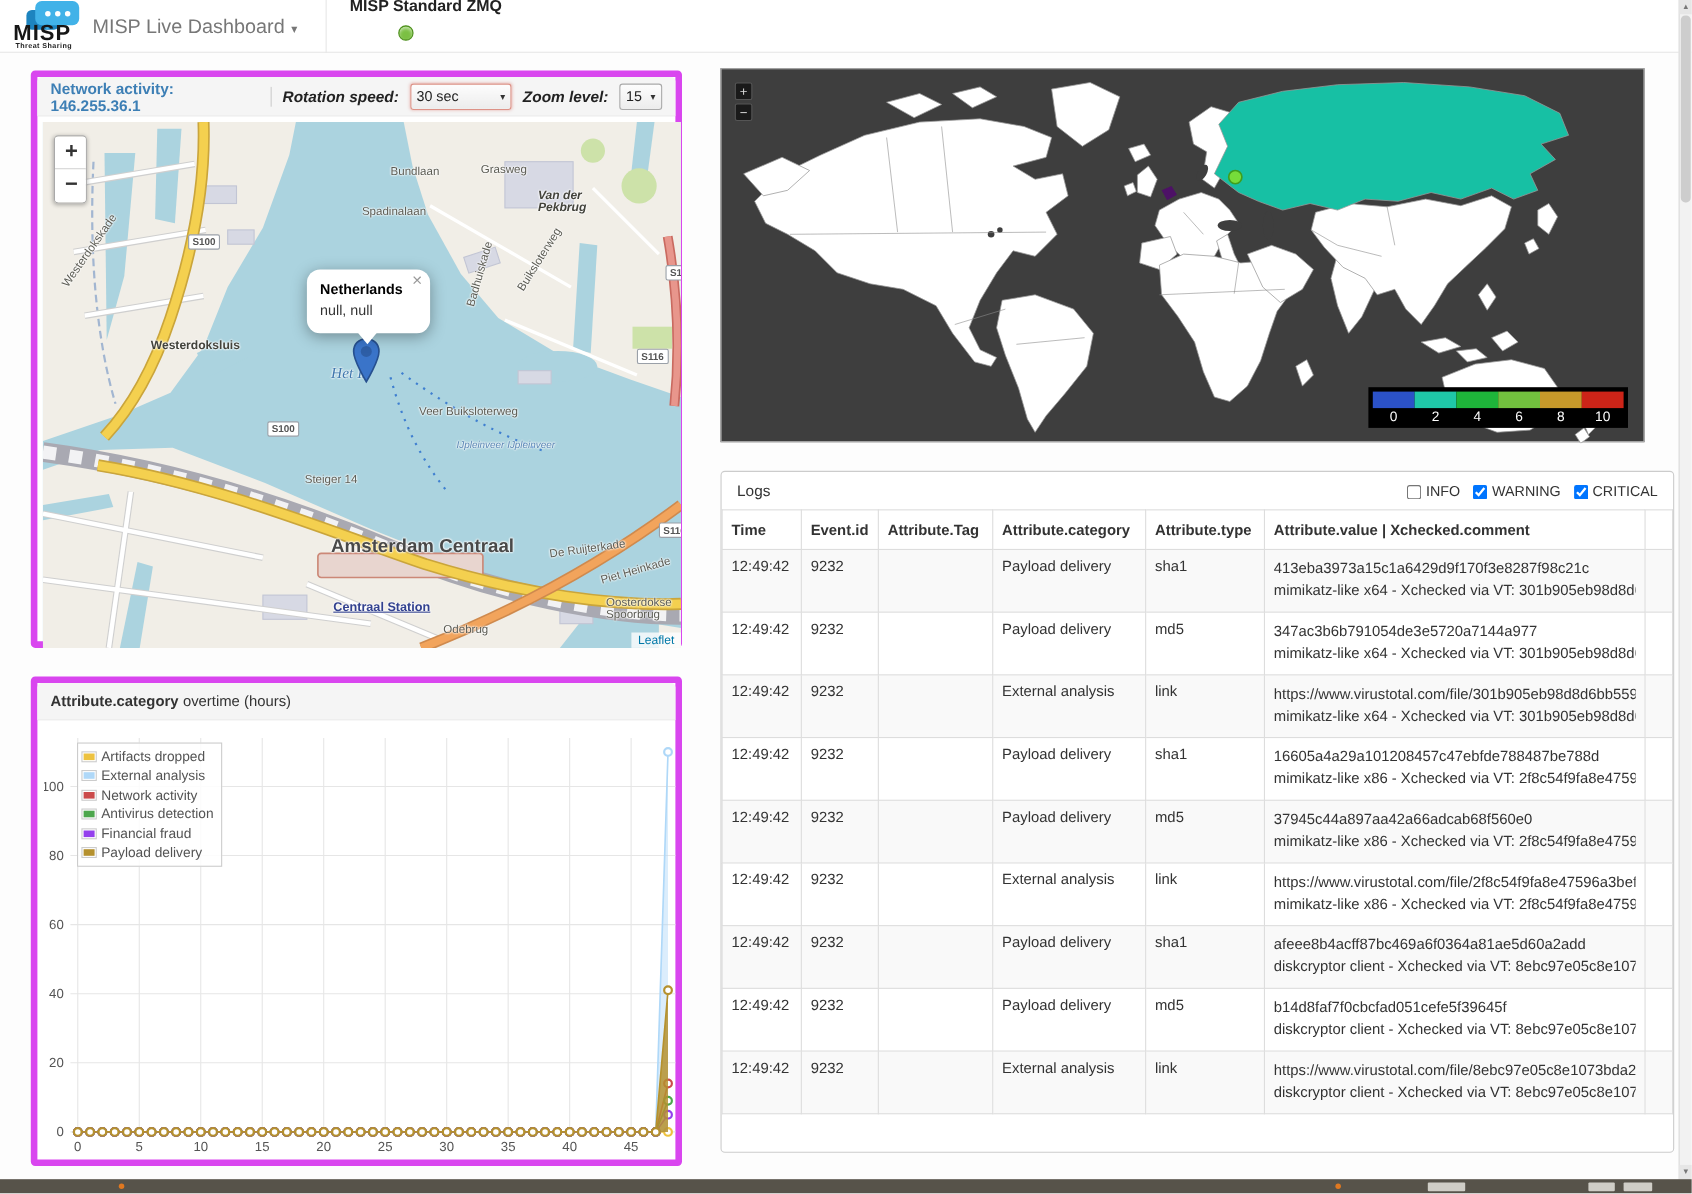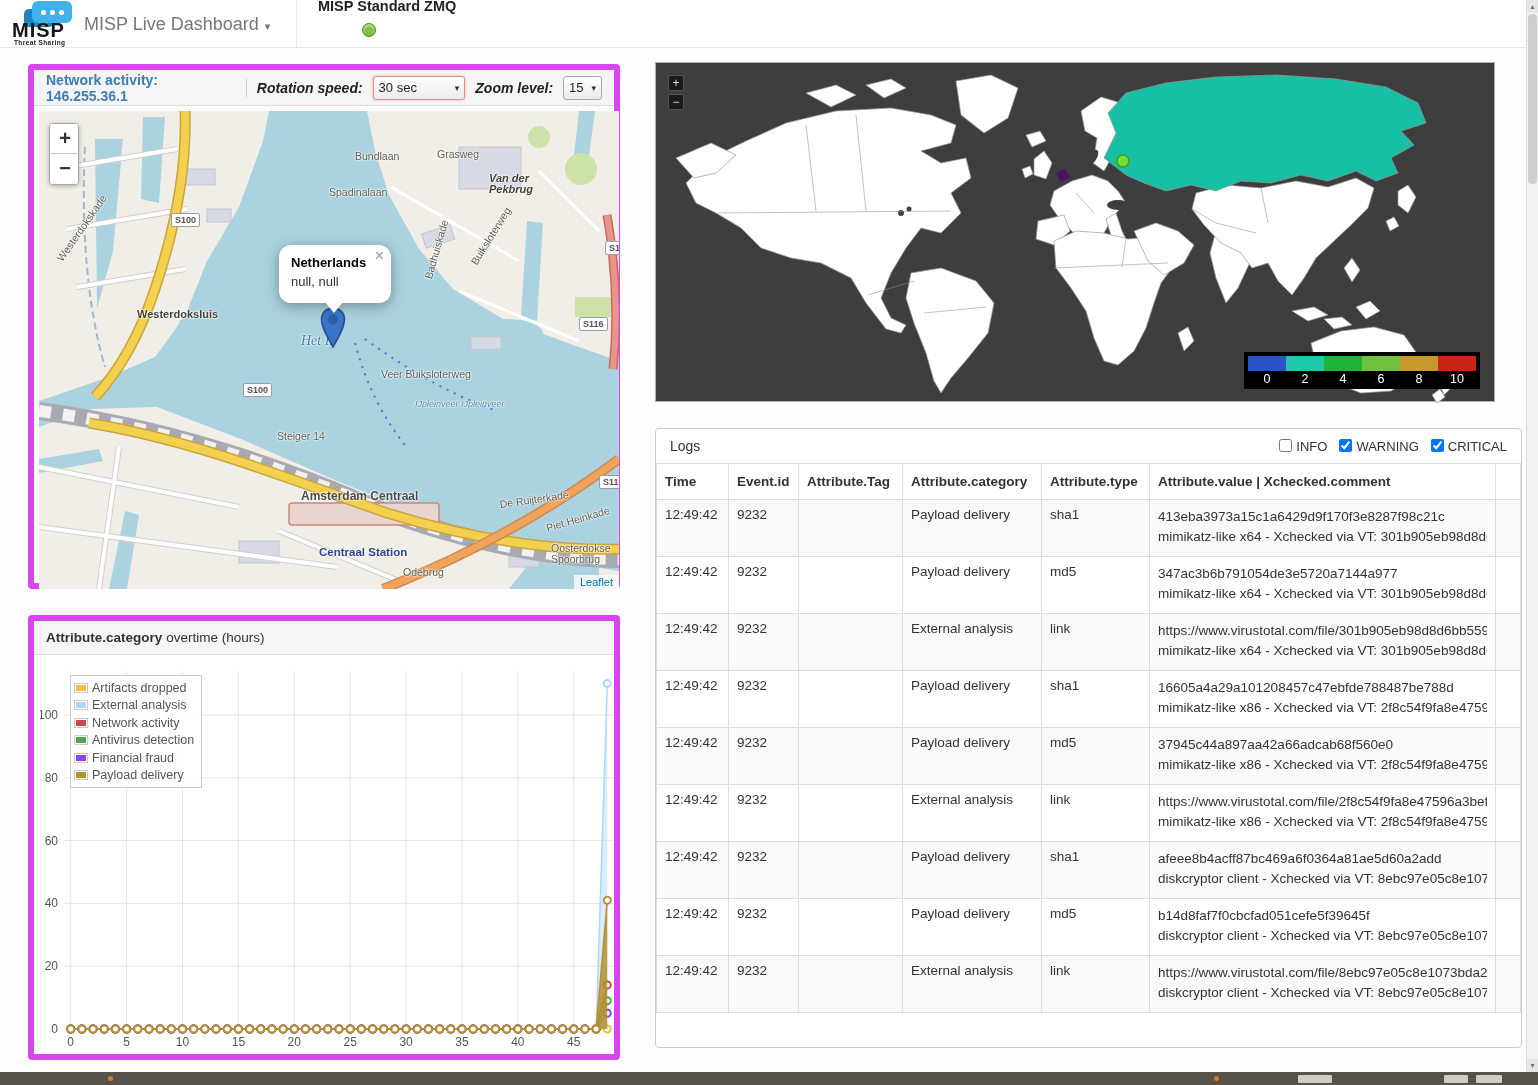--- a/index.html
+++ b/index.html
@@ -41,21 +41,21 @@
   .sel .car{font-size:9px;color:#333;margin-left:4px}
 
   
   .map-wrap{position:absolute;left:5px;top:41px;width:580px;height:478px;overflow:hidden;background:#abd3df;cursor:grab}
   .map-svg{position:absolute;left:0;top:0}
   #map-labels .mlb{position:absolute;font-size:10.5px;color:#5c5c54;white-space:pre-line;line-height:11px;
        text-shadow:0 0 2px #fff,0 0 2px #fff,0 0 2px #fff;transform-origin:left top}
   #map-labels .lbl-b{font-weight:bold;color:#43433c;font-size:11px}
   #map-labels .water-lbl{font-family:"Liberation Serif",serif;font-style:italic;color:#3f77ad;font-size:14px}
   #map-labels .water-sm{font-style:italic;color:#5b87b5;font-size:9px}
-  #map-labels .city{font-weight:bold;color:#494949;font-size:12px}
+  #map-labels .city{font-weight:bold;color:#494949;font-size:17px}
   #map-labels .station{font-weight:bold;color:#32418f;font-size:11.5px}
   #map-labels .badge{background:#fff;border:1px solid #9aa0a8;border-radius:2px;padding:0 3px;
        font-size:9px;font-weight:bold;color:#555;text-shadow:none;line-height:12px}
   .zoomctl{position:absolute;left:10px;top:12px;width:30px;border:1px solid #a9a9a9;border-radius:4px;overflow:hidden;
            box-shadow:0 1px 4px rgba(0,0,0,.3)}
   .zbtn{width:30px;height:30px;background:#fff;color:#333;font-size:20px;font-weight:bold;text-align:center;line-height:29px;cursor:pointer}
   .zbtn:first-child{border-bottom:1px solid #ccc}
   .popup{position:absolute;left:240px;top:134px;width:112px;height:58px;background:#fff;border-radius:12px;
          box-shadow:0 3px 14px rgba(0,0,0,.35);padding:10px 12px;z-index:5}
   .popup-title{font-size:13px;font-weight:bold;color:#000000}
@@ -87,21 +87,21 @@
          border-radius:2px;font-size:12px;line-height:14px;text-align:center;cursor:pointer}
   .scale{position:absolute;right:14px;bottom:12px;background:#000;padding:4px 4px 1px}
   .scale-colors{display:flex}
   .scale-colors i{width:38px;height:15px}
   .scale-labels{display:flex}
   .scale-labels span{width:38px;text-align:center;color:#fff;font-size:12.5px;line-height:17px}
 
   
   .logs{left:655px;top:428px;width:867px;height:620px;border-radius:4px;border:1px solid #ccc;overflow:hidden}
   .logs-head{height:34px;display:flex;align-items:center;padding:0 14px;font-size:14px;color:#333}
-  .filters{margin-left:auto;display:flex;align-items:flex-start;font-size:13px;color:#333}
+  .filters{margin-left:auto;display:flex;align-items:flex-end;font-size:13px;color:#333}
   .filters input{width:13px;height:13px;margin:0 4px 0 12px}
   .logs table{border-collapse:collapse;width:100%;table-layout:fixed;font-size:13.5px;color:#333}
   .logs th,.logs td{border:1px solid #ddd;padding:7px 8px;text-align:left;vertical-align:top;overflow:hidden}
   .logs th{font-weight:bold;height:36px;vertical-align:middle;white-space:nowrap}
   .logs tbody tr:nth-child(odd){background:#f9f9f9}
   .logs td div{white-space:nowrap;overflow:hidden;line-height:20px}
   .logs td{height:57px}
 
   
   .scrollbar{position:absolute;right:0;top:0;width:12px;height:1072px;background:#f2f2f2;border-left:1px solid #dcdcdc;cursor:pointer}
@@ -240,21 +240,21 @@
         <span class="mlb badge" style="left: 560px; top: 364px;">S116</span>
         <span class="mlb badge" style="left: 132px; top: 102px;">S100</span>
         <span class="mlb badge" style="left: 204px; top: 272px;">S100</span>
         <span class="mlb " style="left: 238px; top: 274px; margin-top: 46px;">Steiger 14</span>
         <span class="mlb lbl-b" style="left: 50px; top: 198px; margin-left: 48px;">Westerdoksluis</span>
         <span class="mlb " style="left: 16px; top: 146px; transform: rotate(-55deg);">Westerdokskade</span>
         <span class="mlb water-lbl" style="left: 262px; top: 224px;">Het IJ</span>
         <span class="mlb " style="left: 342px; top: 258px;">Veer Buiksloterweg</span>
         <span class="mlb water-sm" style="left: 376px; top: 288px;">IJpleinveer IJpleinveer</span>
         <span class="mlb city" style="left: 262px; top: 380px;">Amsterdam Centraal</span>
-        <span class="mlb station" style="left: 280px; top: 436px;">Centraal Station</span>
+        <span class="mlb station" style="left: 264px; top: 436px; text-decoration: underline;">Centraal Station</span>
         <span class="mlb " style="left: 460px; top: 388px; transform: rotate(-8deg);">De Ruijterkade</span>
         <span class="mlb " style="left: 506px; top: 412px; transform: rotate(-16deg);">Piet Heinkade</span>
         <span class="mlb " style="left: 512px; top: 432px;">Oosterdokse
 Spoorbrug</span>
         <span class="mlb " style="left: 364px; top: 456px;">Odebrug</span>
       </div>
 
     <div class="zoomctl">
       <div class="zbtn">+</div>
       <div class="zbtn">−</div>

